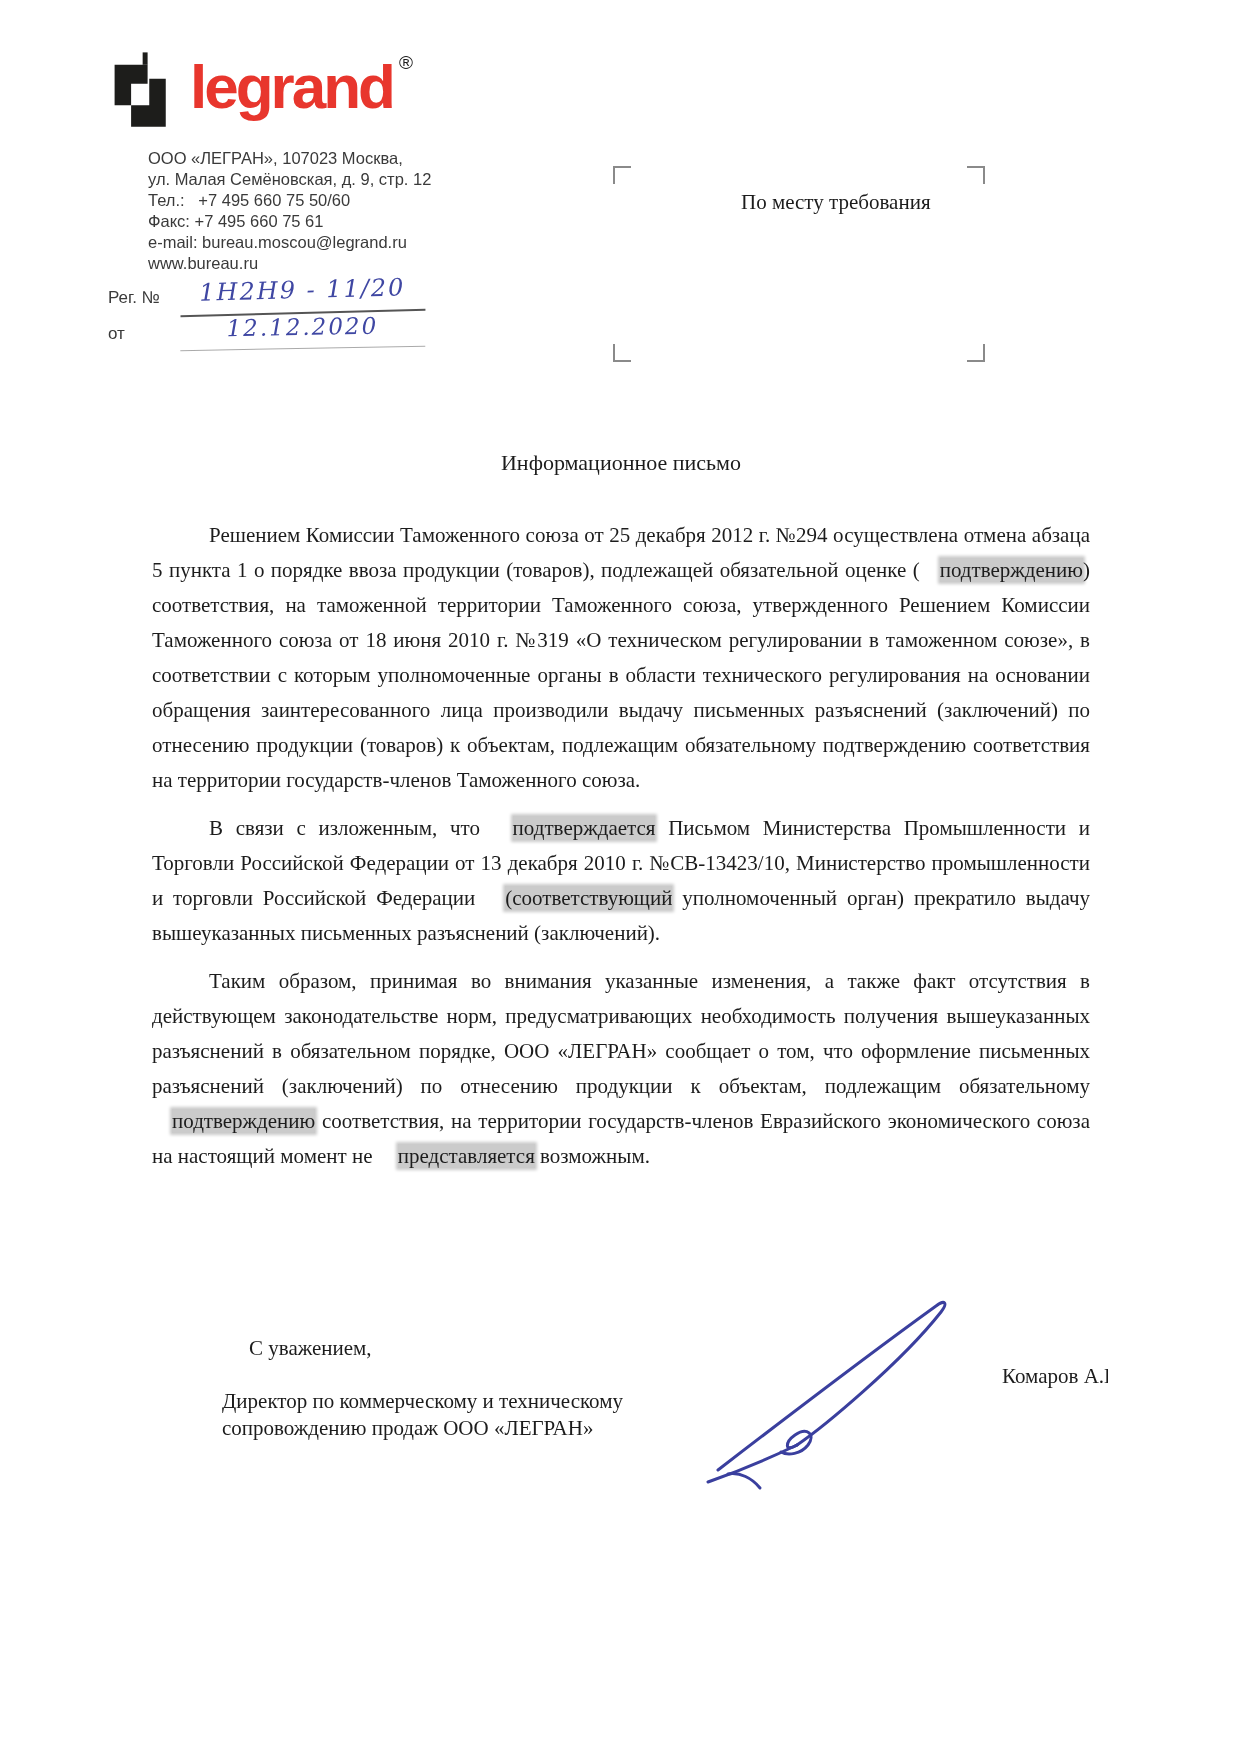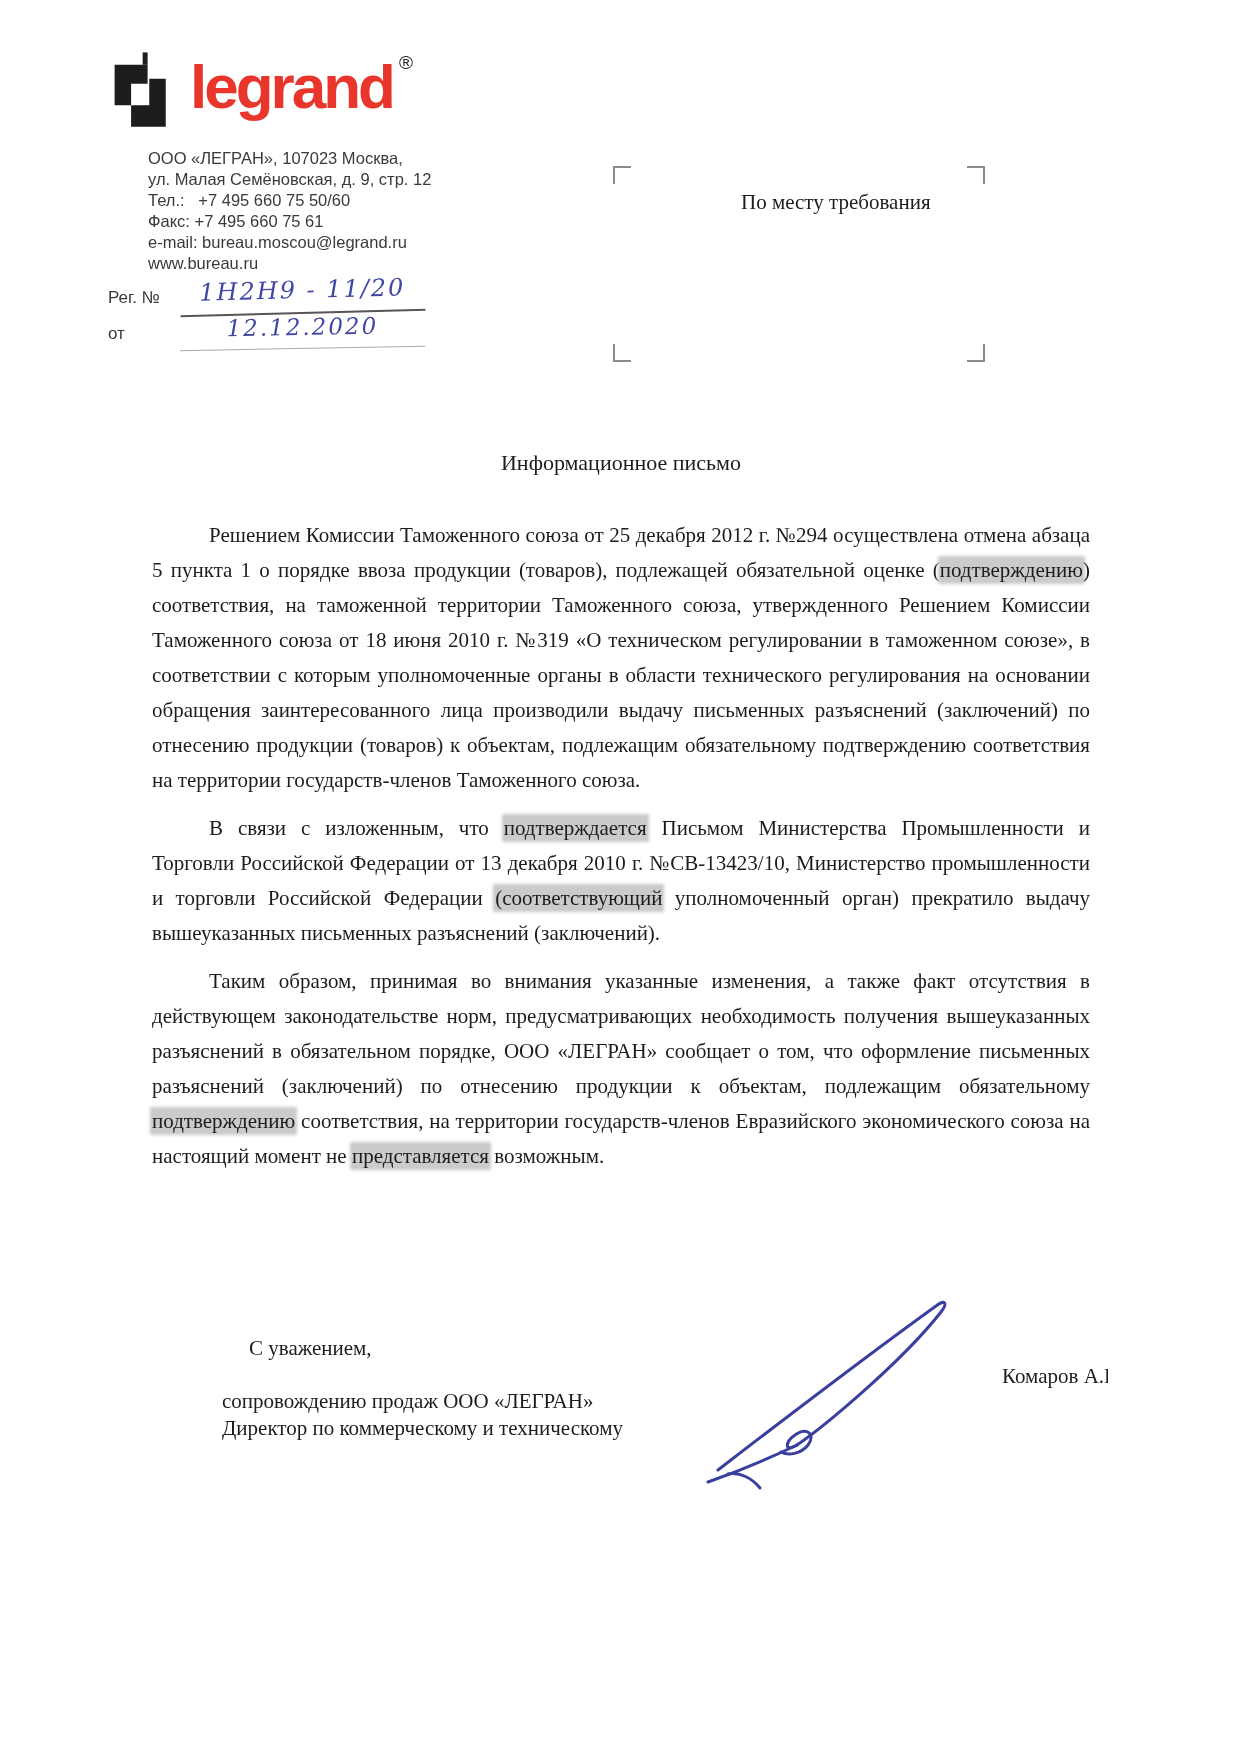--- a/index.html
+++ b/index.html
@@ -91,21 +91,21 @@
     font-size:22px;font-weight:normal;text-align:center;
     margin:0 0 42px 0;
   }
   .body-col p{
     margin:13px 0 0 0;
     font-size:21px;
     line-height:35px;
     text-align:justify;
     text-indent:57px;
   }
-  .hl{background:#cbcbcb;box-shadow:0 0 3px 2px #cbcbcb;}
+  .hl{background:#cbcbcb;box-shadow:0 0 3px 2px #cbcbcb;margin-left:20px;}
 
   
   .salutation{position:absolute;left:205px;top:1336px;font-size:21px;margin-left:44px;}
   .position-lines{position:absolute;left:222px;top:1388px;font-size:21px;line-height:27px;}
   .signer{position:absolute;left:1002px;top:1364px;font-size:21px;white-space:nowrap;}
   .signature{position:absolute;left:700px;top:1292px;}
 </style>
 </head>
 <body>
 
@@ -147,22 +147,22 @@
 
   <div class="body-col">
     <h1 class="letter-title">Информационное письмо</h1>
     <p>Решением Комиссии Таможенного союза от 25 декабря 2012 г. №294 осуществлена отмена абзаца 5 пункта 1 о порядке ввоза продукции (товаров), подлежащей обязательной оценке (<span class="hl">подтверждению</span>) соответствия, на таможенной территории Таможенного союза, утвержденного Решением Комиссии Таможенного союза от 18 июня 2010 г. №319 «О техническом регулировании в таможенном союзе», в соответствии с которым уполномоченные органы в области технического регулирования на основании обращения заинтересованного лица производили выдачу письменных разъяснений (заключений) по отнесению продукции (товаров) к объектам, подлежащим обязательному подтверждению соответствия на территории государств-членов Таможенного союза.</p>
     <p>В связи с изложенным, что <span class="hl">подтверждается</span> Письмом Министерства Промышленности и Торговли Российской Федерации от 13 декабря 2010 г. №СВ-13423/10, Министерство промышленности и торговли Российской Федерации <span class="hl">(соответствующий</span> уполномоченный орган) прекратило выдачу вышеуказанных письменных разъяснений (заключений).</p>
     <p>Таким образом, принимая во внимания указанные изменения, а также факт отсутствия в действующем законодательстве норм, предусматривающих необходимость получения вышеуказанных разъяснений в обязательном порядке, ООО «ЛЕГРАН» сообщает о том, что оформление письменных разъяснений (заключений) по отнесению продукции к объектам, подлежащим обязательному <span class="hl">подтверждению</span> соответствия, на территории государств-членов Евразийского экономического союза на настоящий момент не <span class="hl">представляется</span> возможным.</p>
   </div>
 
   <div class="salutation">С уважением,</div>
   <div class="position-lines">
+    <div>Директор по коммерческому и техническому</div>
     <div>сопровождению продаж ООО «ЛЕГРАН»</div>
-    <div>Директор по коммерческому и техническому</div>
   </div>
 
   <svg class="signature" width="290" height="200" viewBox="0 0 290 200" aria-hidden="true">
     <g fill="none" stroke="#3a3f9e" stroke-width="3" stroke-linecap="round">
       <path d="M18 178 C 70 138, 175 58, 236 14 C 245 7, 248 11, 241 20 C 200 72, 122 136, 97 153"></path>
       <path d="M97 153 C 84 161, 85 150, 95 143 C 107 135, 116 142, 108 153 C 101 162, 88 164, 81 160"></path>
       <path d="M8 190 C 42 178, 72 165, 97 153"></path>
       <path d="M60 196 C 52 186, 40 180, 28 182"></path>
     </g>
   </svg>

